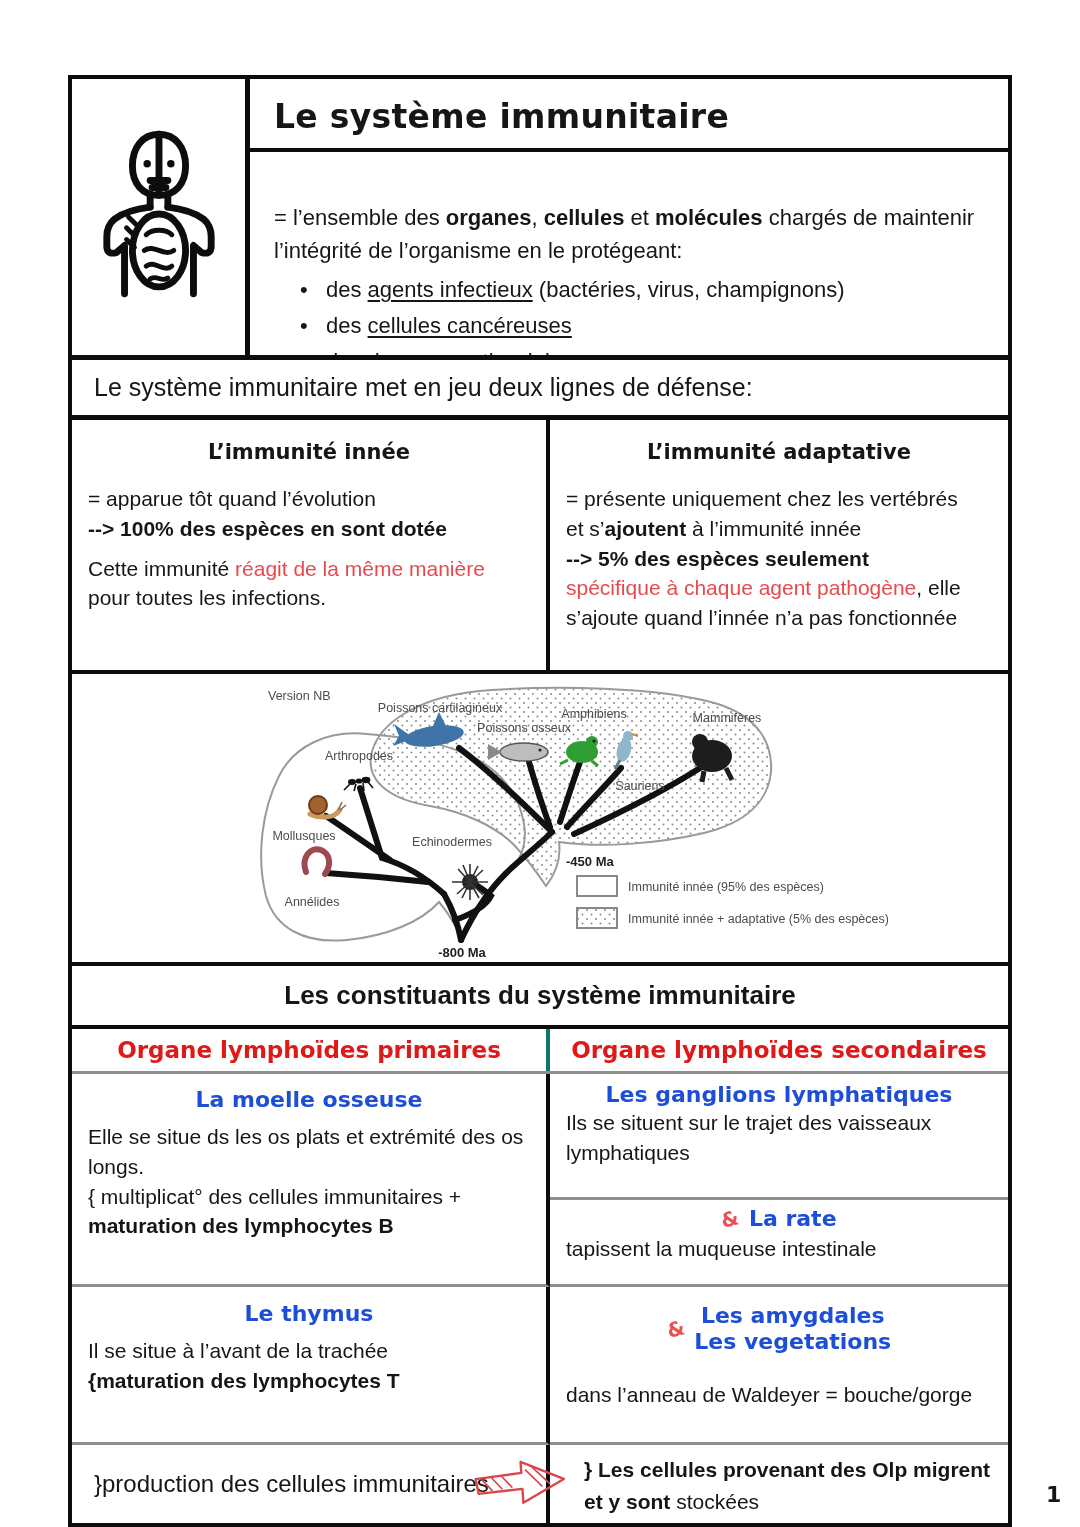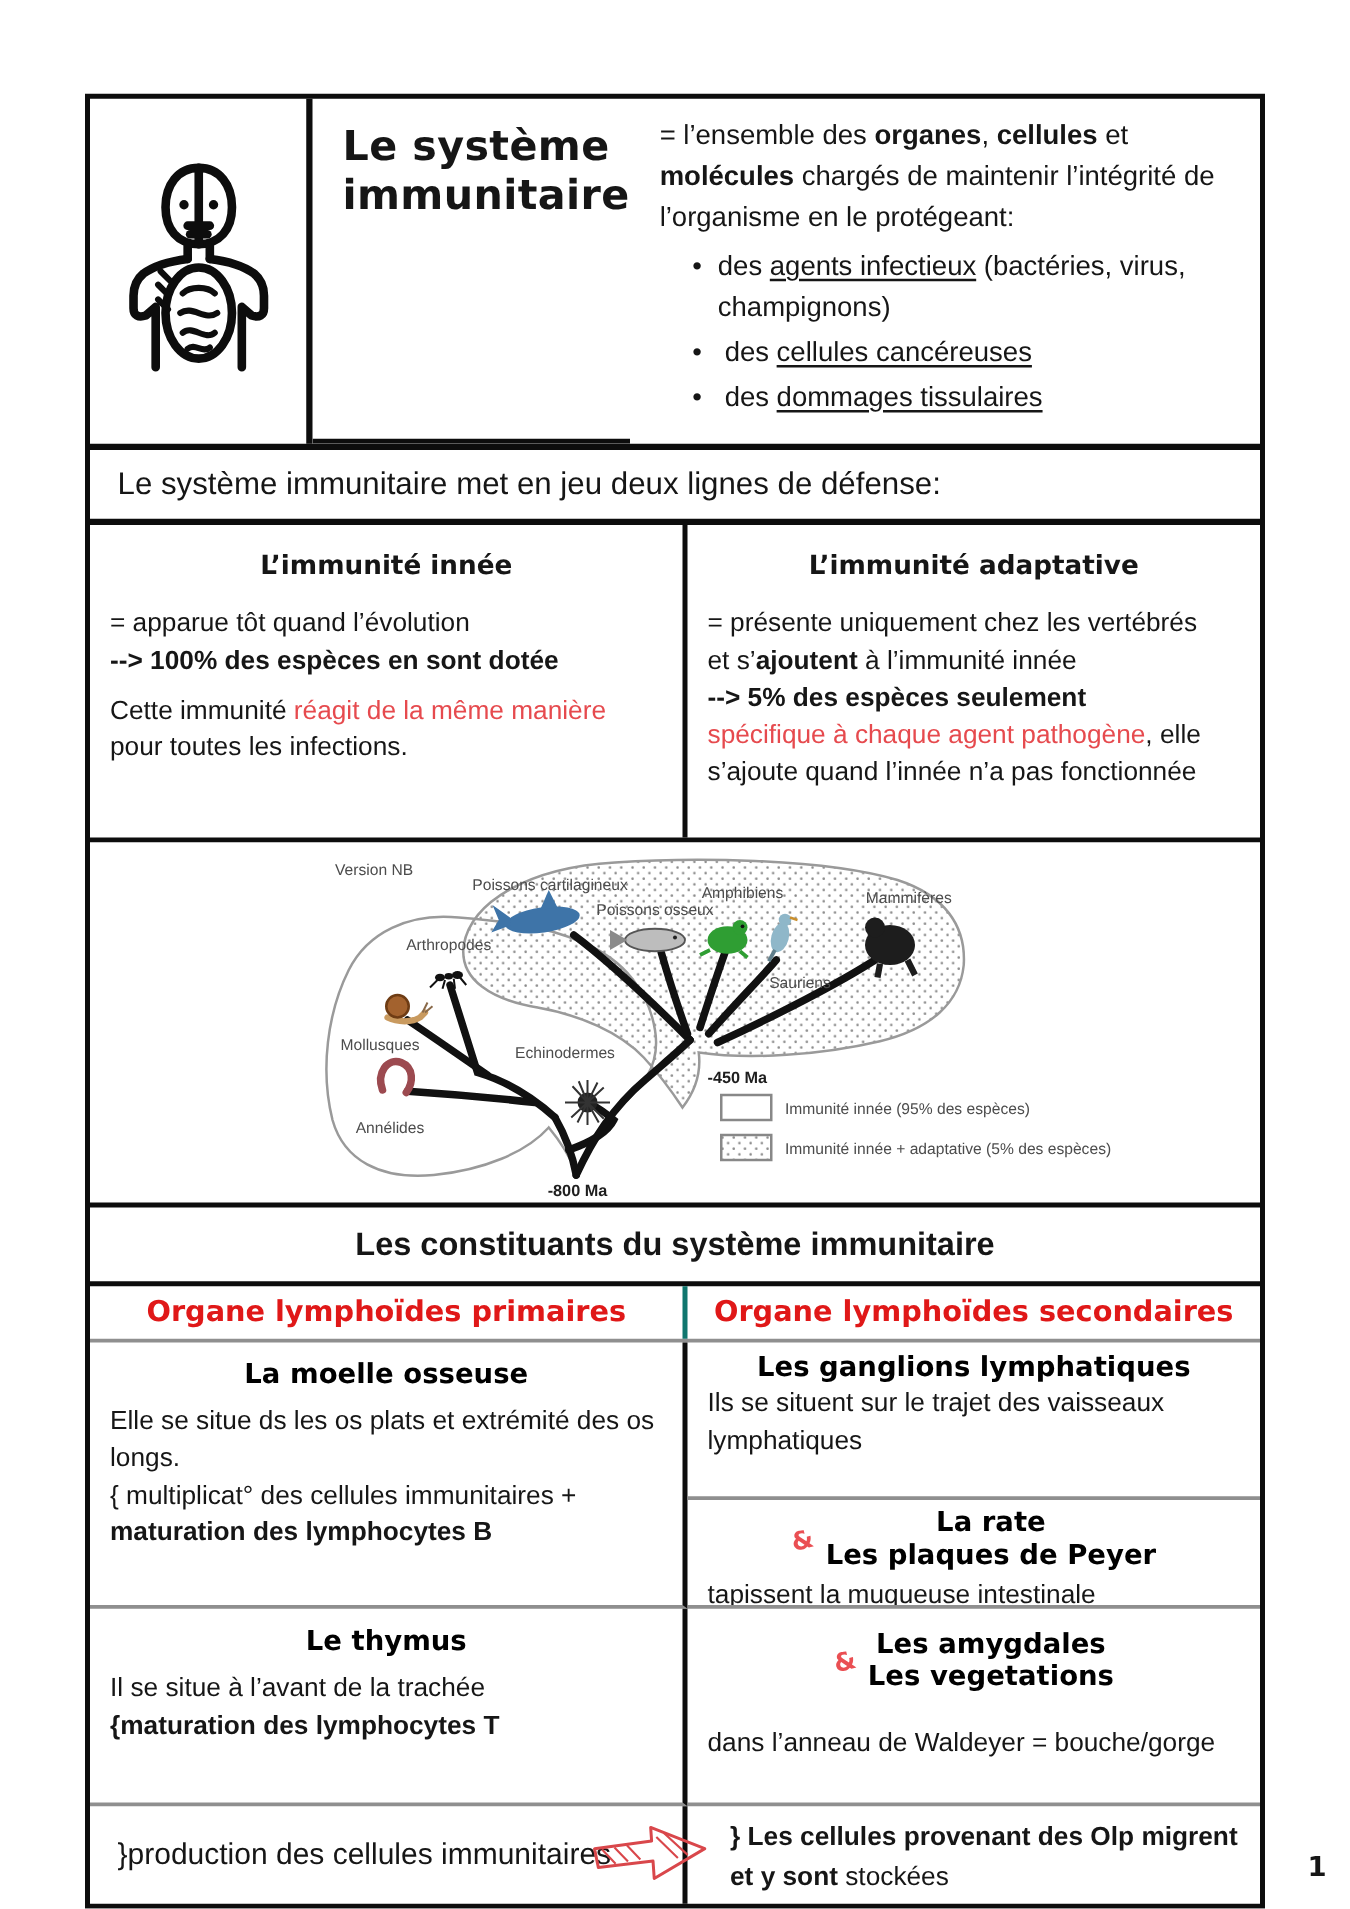--- a/index.html
+++ b/index.html
@@ -7,21 +7,21 @@
     position:relative; width:1080px; height:1527px; background:#ffffff;
     font-family:"Liberation Sans", sans-serif; color:#161616; overflow:hidden;
   }
   .main-table {
     position:absolute; left:68px; top:75px; width:944px;
     border:4px solid #0d0d0d; box-sizing:border-box; background:#fff;
   }
   
   .top-row { display:flex; height:276px; border-bottom:5px solid #0d0d0d; }
   .icon-cell { width:178px; border-right:5px solid #0d0d0d; display:flex; align-items:center; justify-content:center; box-sizing:border-box; }
-  .title-cell { flex:1; display:flex; overflow:hidden; }
+  .title-cell { flex:1; display:flex; flex-direction:column; overflow:hidden;gap:37px; }
   .title-bar { border-bottom:4px solid #0d0d0d; }
   .doc-title { font-family:"DejaVu Sans", sans-serif; font-size:33px; font-weight:700; margin:0; padding:18px 0 12px 24px; letter-spacing:.3px; }
   .def { padding:12px 24px 0 24px; font-size:22px; line-height:1.5; }
   .def p { margin:0 0 6px 0; }
   .bullet-row { display:flex; padding-left:26px; margin:3px 0; }
   .bullet-row .dot { width:26px; font-size:22px; }
   .u { text-decoration:underline; text-underline-offset:3px; text-decoration-thickness:2px; }
   b, .b { font-weight:700; }
   
   .intro-row { border-bottom:5px solid #0d0d0d; padding:13px 22px; font-size:25px; }
@@ -41,21 +41,21 @@
   .dlabel-b { font-family:"Liberation Sans", sans-serif; font-size:13px; fill:#1e1e1e; font-weight:700; }
   
   .const-title-row { border-bottom:4px solid #0d0d0d; text-align:center; font-family:Liberation Sans, sans-serif; font-size:26px; font-weight:700; padding:14px 0; }
   .org-headers { display:flex; border-bottom:3px solid #8f8f8f; font-family:"DejaVu Sans", sans-serif; font-size:23px; font-weight:700; color:#e01818; text-align:center; }
   .org-headers .h-left  { width:478px; border-right:4px solid #0f766e; box-sizing:border-box; padding:8px 0; }
   .org-headers .h-right { flex:1; padding:8px 16px; }
   .org-grid { position:relative; display:grid; grid-template-columns:478px 1fr; grid-template-rows:126px 87px 158px 78px; }
   .org-grid > div { box-sizing:border-box; overflow:hidden; }
   .colL { border-right:4px solid #0d0d0d; }
   .grayb { border-bottom:3px solid #8f8f8f; }
-  .cell-title { color:#000000; font-weight:700; font-size:22px; text-align:center; font-family:"DejaVu Sans", sans-serif; margin:0; }
+  .cell-title { color:#1d4ed8; font-weight:700; font-size:22px; text-align:center; font-family:"DejaVu Sans", sans-serif; margin:0; }
   .org-grid p.body { font-size:21px; line-height:1.42; margin:0; padding:0 16px; }
   .cell-moelle .cell-title { margin:13px 0 10px; }
   .cell-ganglions .cell-title { margin:8px 0 1px; }
   .amp-block { display:flex; justify-content:center; align-items:center; gap:10px; }
   .amp { color:#ea4f53; font-weight:700; font-size:20px; transform:rotate(-14deg); font-family:"DejaVu Sans", sans-serif; }
   .amp-titles { text-align:center; }
   .amp-titles .cell-title { line-height:1.2; }
   .cell-rate .amp-block { margin-top:6px; }
   .cell-rate p.body { margin-top:2px; }
   .cell-thymus .cell-title { margin:14px 0 10px; }
@@ -248,21 +248,20 @@
       </div>
       <div class="cell-ganglions grayb" style="grid-column:2; grid-row:1;">
         <h3 class="cell-title">Les ganglions lymphatiques</h3>
         <p class="body">Ils se situent sur le trajet des vaisseaux lymphatiques</p>
       </div>
       <div class="cell-rate grayb" style="grid-column:2; grid-row:2;">
         <div class="amp-block">
           <span class="amp">&amp;</span>
           <div class="amp-titles">
             <div class="cell-title">La rate</div>
-            <div class="cell-title">Les plaques de Peyer</div>
           </div>
         </div>
         <p class="body">tapissent la muqueuse intestinale</p>
       </div>
       <div class="cell-thymus colL grayb" style="grid-column:1; grid-row:3;">
         <h3 class="cell-title">Le thymus</h3>
         <p class="body">Il se situe à l’avant de la trachée</p>
         <p class="body b">{maturation des lymphocytes T</p>
       </div>
       <div class="cell-amygdales grayb" style="grid-column:2; grid-row:3;">

